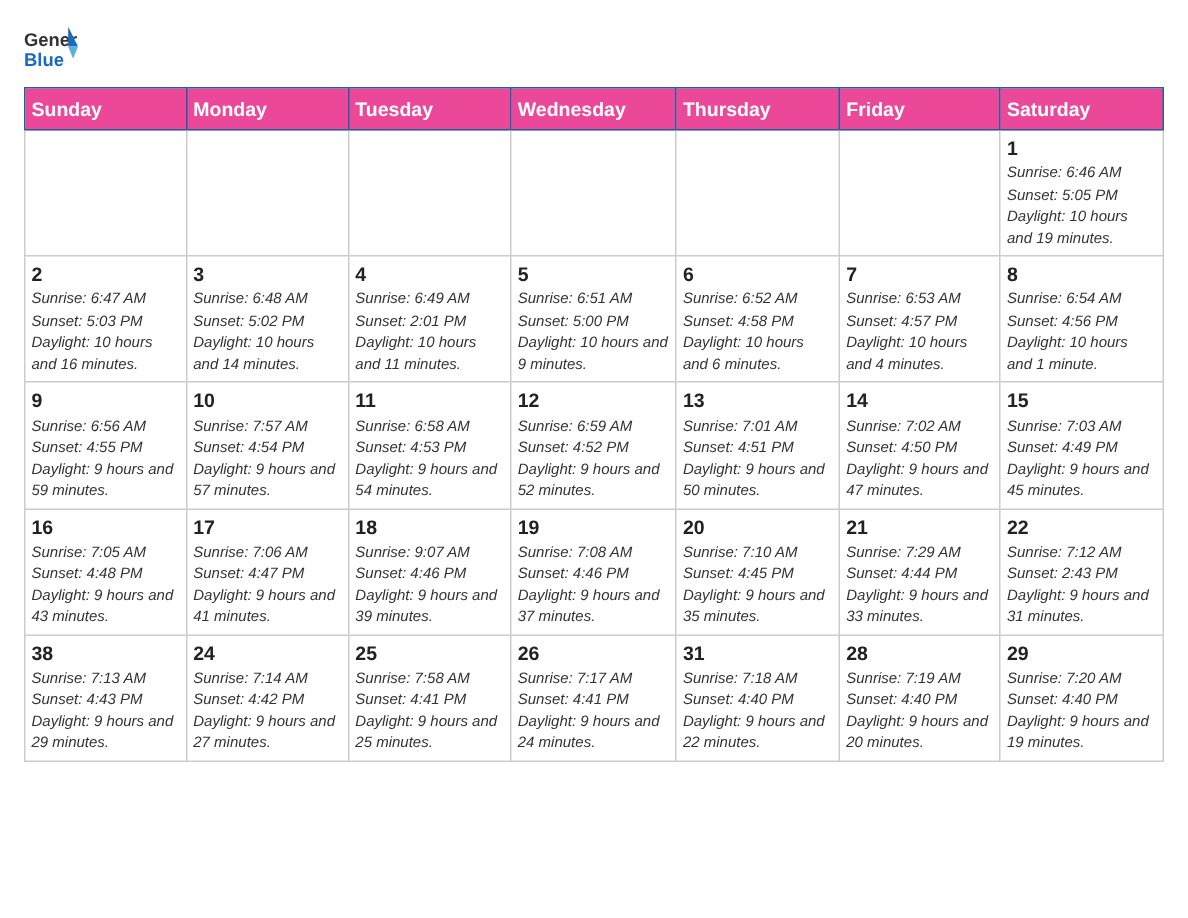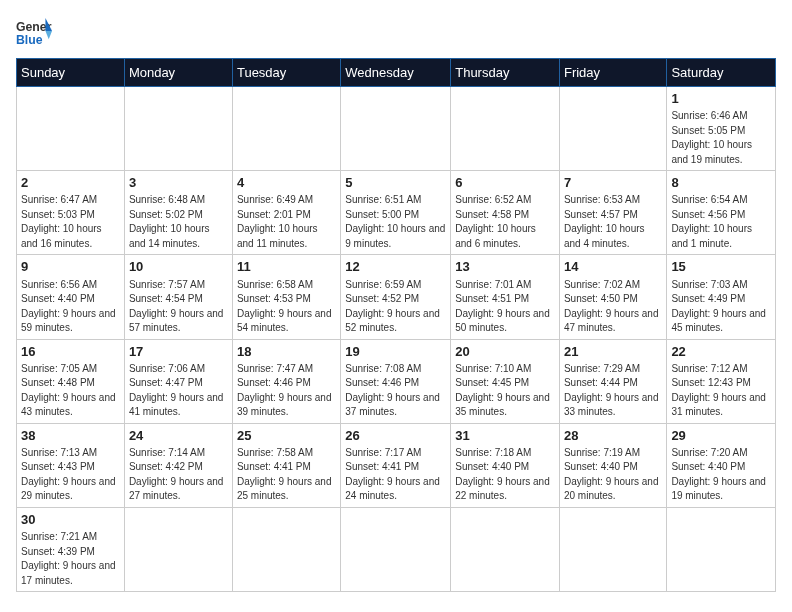--- a/index.html
+++ b/index.html
@@ -42,24 +42,24 @@
     .subtitle {
       font-size: 14px;
       color: #555;
     }
     .calendar {
       width: 100%;
       border-collapse: collapse;
       border: 1px solid #ccc;
     }
     .calendar th {
-      background: #0f172a;
+      background: #ec4899;
       color: #fff;
       font-size: 13px;
-      font-weight: normal;
+      font-weight: bold;
       padding: 6px 4px;
       text-align: left;
       border: 1px solid #2060a0;
     }
     .calendar td {
       vertical-align: top;
       border: 1px solid #ccc;
       padding: 3px 4px;
       width: 113px;
       min-height: 72px;
@@ -72,20 +72,21 @@
       font-size: 13px;
       font-weight: bold;
       color: #222;
       display: block;
       margin-bottom: 1px;
     }
     .day-info {
       font-size: 10px;
       color: #333;
       line-height: 1.45;
+      font-style: italic;
     }
     .empty-cell {
       background: #f5f5f5;
     }
   </style>
 </head>
 <body>
 
 <div class="page">
   <div class="header">
@@ -171,21 +172,21 @@
             <span class="day-num">8</span>
             <div class="day-info">Sunrise: 6:54 AM
 Sunset: 4:56 PM
 Daylight: 10 hours and 1 minute.</div>
           </td>
         </tr>
         <tr>
           <td>
             <span class="day-num">9</span>
             <div class="day-info">Sunrise: 6:56 AM
-Sunset: 4:40 PM
+Sunset: 4:55 PM
 Daylight: 9 hours and 59 minutes.</div>
           </td>
           <td>
             <span class="day-num">10</span>
             <div class="day-info">Sunrise: 7:57 AM
 Sunset: 4:54 PM
 Daylight: 9 hours and 57 minutes.</div>
           </td>
           <td>
             <span class="day-num">11</span>
@@ -226,21 +227,21 @@
 Daylight: 9 hours and 43 minutes.</div>
           </td>
           <td>
             <span class="day-num">17</span>
             <div class="day-info">Sunrise: 7:06 AM
 Sunset: 4:47 PM
 Daylight: 9 hours and 41 minutes.</div>
           </td>
           <td>
             <span class="day-num">18</span>
-            <div class="day-info">Sunrise: 7:47 AM
+            <div class="day-info">Sunrise: 9:07 AM
 Sunset: 4:46 PM
 Daylight: 9 hours and 39 minutes.</div>
           </td>
           <td>
             <span class="day-num">19</span>
             <div class="day-info">Sunrise: 7:08 AM
 Sunset: 4:46 PM
 Daylight: 9 hours and 37 minutes.</div>
           </td>
           <td>
@@ -251,21 +252,21 @@
           </td>
           <td>
             <span class="day-num">21</span>
             <div class="day-info">Sunrise: 7:29 AM
 Sunset: 4:44 PM
 Daylight: 9 hours and 33 minutes.</div>
           </td>
           <td>
             <span class="day-num">22</span>
             <div class="day-info">Sunrise: 7:12 AM
-Sunset: 12:43 PM
+Sunset: 2:43 PM
 Daylight: 9 hours and 31 minutes.</div>
           </td>
         </tr>
         <tr>
           <td>
             <span class="day-num">38</span>
             <div class="day-info">Sunrise: 7:13 AM
 Sunset: 4:43 PM
 Daylight: 9 hours and 29 minutes.</div>
           </td>
@@ -298,30 +299,16 @@
             <div class="day-info">Sunrise: 7:19 AM
 Sunset: 4:40 PM
 Daylight: 9 hours and 20 minutes.</div>
           </td>
           <td>
             <span class="day-num">29</span>
             <div class="day-info">Sunrise: 7:20 AM
 Sunset: 4:40 PM
 Daylight: 9 hours and 19 minutes.</div>
           </td>
-        </tr>
-        <tr>
-          <td>
-            <span class="day-num">30</span>
-            <div class="day-info">Sunrise: 7:21 AM
-Sunset: 4:39 PM
-Daylight: 9 hours and 17 minutes.</div>
-          </td>
-          <td class="empty-cell"></td>
-          <td class="empty-cell"></td>
-          <td class="empty-cell"></td>
-          <td class="empty-cell"></td>
-          <td class="empty-cell"></td>
-          <td class="empty-cell"></td>
         </tr>
       </tbody>
   </table>
 </div>
 
 </body></html>

